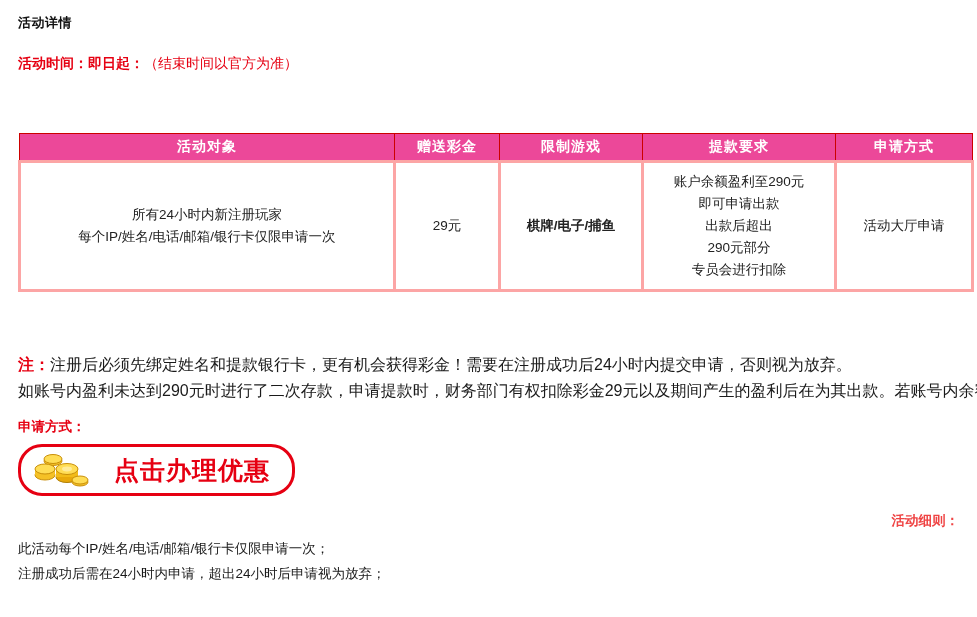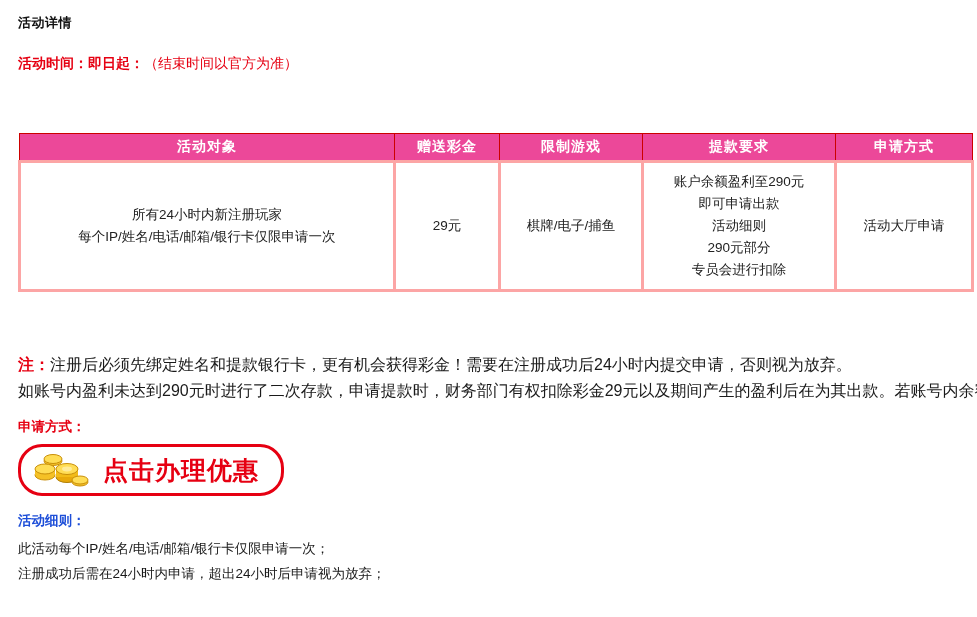--- a/index.html
+++ b/index.html
@@ -69,21 +69,21 @@
     border: 3px solid #fca5a5;
     text-align: center;
     color: #222222;
     font-size: 13.5px;
     line-height: 22px;
     padding: 8px 4px;
     vertical-align: middle;
   }
   .col1 { width: 372px; }
   .col2 { width: 102px; }
-  .col3 { width: 140px; }
+  .col3 { width: 140px; font-weight: bold; }
   .col4 { width: 190px; }
   .col5 { width: 134px; margin-top: 44px; }
 
   .notes {
     margin-top: 60px;
     font-size: 16px;
     line-height: 26px;
   }
   .notes .row { white-space: nowrap; }
   .apply-label {
@@ -91,21 +91,21 @@
     font-size: 13.5px;
     color: #e60012;
     font-weight: bold;
   }
   .btn-wrap {
     margin-top: 8px;
   }
   .promo-button {
     display: inline-flex;
     align-items: center;
-    gap: 14px;
+    gap: 25px;
     border: 3px solid #e60012;
     border-radius: 24px;
     padding: 4px 22px 4px 12px;
     background: #ffffff;
     cursor: pointer;
   }
   .coins {
     width: 56px;
     height: 38px;
     position: relative;
@@ -114,22 +114,23 @@
   .btn-text {
     font-size: 25px;
     font-weight: bold;
     color: #e60012;
     letter-spacing: 1px;
     line-height: 34px;
   }
   .rules-label {
     margin-top: 16px;
     font-size: 13.5px;
-    color: #1d4ed8;
-    font-weight: bold;
+    color: #ef4444;
+    font-weight: bold;
+    text-align: right;
   }
   .rules-list {
     margin-top: 6px;
     font-size: 13.5px;
     line-height: 25px;
     color: #1a1a1a;
   }
 </style>
 </head>
 <body>
@@ -157,21 +158,21 @@
       <tr>
         <td class="col1">
           <div>所有24小时内新注册玩家</div>
           <div>每个IP/姓名/电话/邮箱/银行卡仅限申请一次</div>
         </td>
         <td class="col2">29元</td>
         <td class="col3">棋牌/电子/捕鱼</td>
         <td class="col4">
           <div>账户余额盈利至290元</div>
           <div>即可申请出款</div>
-          <div>活动细则</div>
+          <div>出款后超出</div>
           <div>290元部分</div>
           <div>专员会进行扣除</div>
         </td>
         <td class="col5">活动大厅申请</td>
       </tr>
     </tbody>
   </table>
 
   <div class="notes">
     <div class="row">

